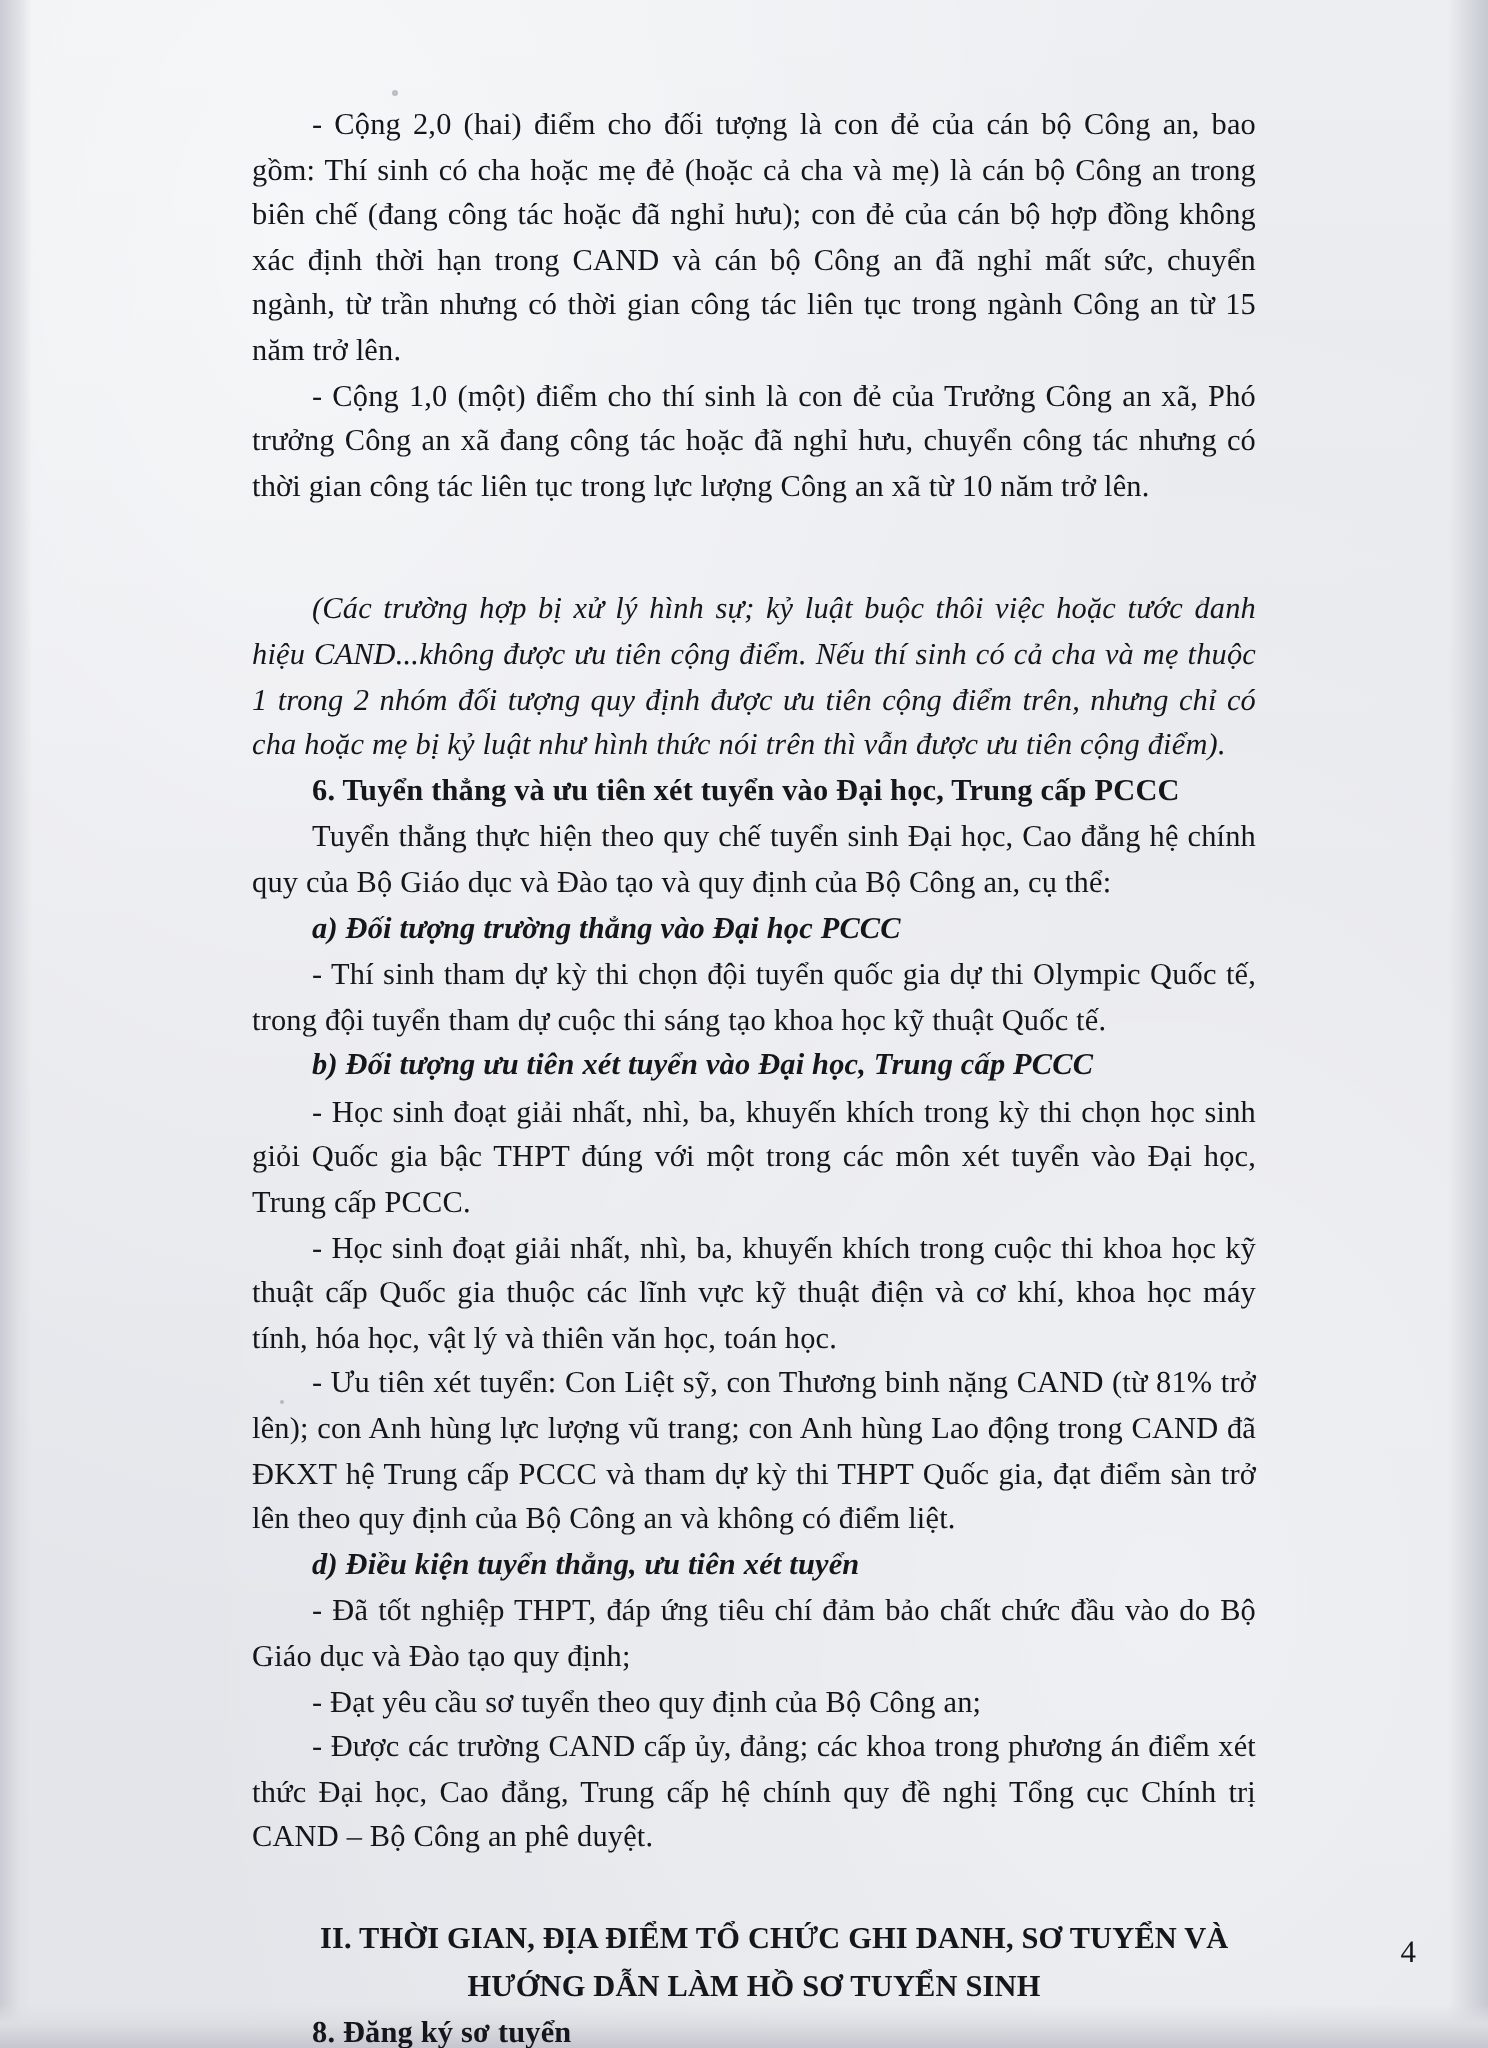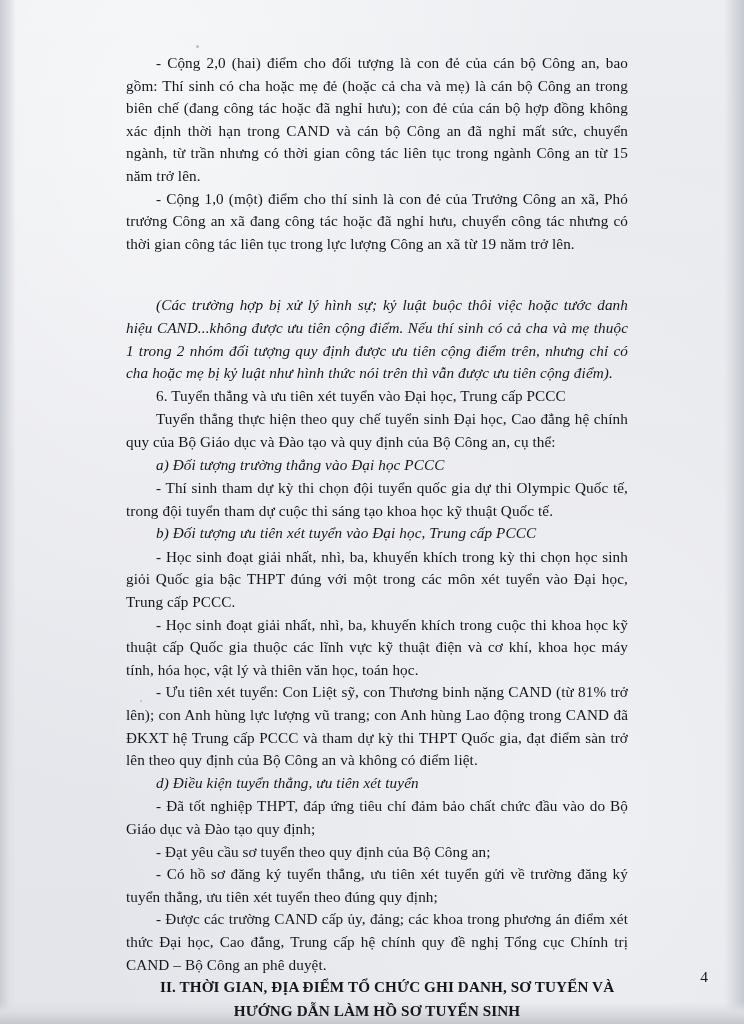--- a/index.html
+++ b/index.html
@@ -66,25 +66,26 @@
     margin: 0 0 1px 0;
     font-size: 15.2px;
     line-height: 22.6px;
     text-align: justify;
     text-justify: inter-word;
     text-indent: 30px;
     letter-spacing: .1px;
   }
   p.italic { font-style: italic; margin-top: 39px; }
   p.bolditalic { font-weight: bold; font-style: italic; }
-  p.head { text-indent: 30px; font-weight: normal; }
+  p.head { text-indent: 30px; font-weight: bold; }
   p.sect {
     text-indent: 34px;
     font-weight: bold;
     text-align: left;
+    margin-top: 28px;
   }
   p.sect2 {
     text-indent: 0;
     font-weight: bold;
     text-align: center;
   }
   .pageno {
     position: absolute;
     right: 36px;
     bottom: 38px;
@@ -102,21 +103,21 @@
   <div class="edge-bottom"></div>
 
   <div class="speck" style="left:196px;top:45px;width:3px;height:3px;"></div>
   <div class="speck" style="left:600px;top:300px;width:2px;height:2px;"></div>
   <div class="speck" style="left:140px;top:700px;width:2px;height:2px;"></div>
 
   <div class="content">
 
     <p class="blk">- Cộng 2,0 (hai) điểm cho đối tượng là con đẻ của cán bộ Công an, bao gồm: Thí sinh có cha hoặc mẹ đẻ (hoặc cả cha và mẹ) là cán bộ Công an trong biên chế (đang công tác hoặc đã nghỉ hưu); con đẻ của cán bộ hợp đồng không xác định thời hạn trong CAND và cán bộ Công an đã nghỉ mất sức, chuyển ngành, từ trần nhưng có thời gian công tác liên tục trong ngành Công an từ 15 năm trở lên.</p>
 
-    <p class="blk">- Cộng 1,0 (một) điểm cho thí sinh là con đẻ của Trưởng Công an xã, Phó trưởng Công an xã đang công tác hoặc đã nghỉ hưu, chuyển công tác nhưng có thời gian công tác liên tục trong lực lượng Công an xã từ 19 năm trở lên.</p>
+    <p class="blk">- Cộng 1,0 (một) điểm cho thí sinh là con đẻ của Trưởng Công an xã, Phó trưởng Công an xã đang công tác hoặc đã nghỉ hưu, chuyển công tác nhưng có thời gian công tác liên tục trong lực lượng Công an xã từ 10 năm trở lên.</p>
 
     <p class="blk italic">(Các trường hợp bị xử lý hình sự; kỷ luật buộc thôi việc hoặc tước danh hiệu CAND...không được ưu tiên cộng điểm. Nếu thí sinh có cả cha và mẹ thuộc 1 trong 2 nhóm đối tượng quy định được ưu tiên cộng điểm trên, nhưng chỉ có cha hoặc mẹ bị kỷ luật như hình thức nói trên thì vẫn được ưu tiên cộng điểm).</p>
 
     <p class="head">6. Tuyển thẳng và ưu tiên xét tuyển vào Đại học, Trung cấp PCCC</p>
 
     <p class="blk">Tuyển thẳng thực hiện theo quy chế tuyển sinh Đại học, Cao đẳng hệ chính quy của Bộ Giáo dục và Đào tạo và quy định của Bộ Công an, cụ thể:</p>
 
     <p class="head bolditalic">a) Đối tượng trường thẳng vào Đại học PCCC</p>
 
     <p class="blk">- Thí sinh tham dự kỳ thi chọn đội tuyển quốc gia dự thi Olympic Quốc tế, trong đội tuyển tham dự cuộc thi sáng tạo khoa học kỹ thuật Quốc tế.</p>
@@ -128,21 +129,20 @@
     <p class="blk">- Học sinh đoạt giải nhất, nhì, ba, khuyến khích trong cuộc thi khoa học kỹ thuật cấp Quốc gia thuộc các lĩnh vực kỹ thuật điện và cơ khí, khoa học máy tính, hóa học, vật lý và thiên văn học, toán học.</p>
 
     <p class="blk">- Ưu tiên xét tuyển: Con Liệt sỹ, con Thương binh nặng CAND (từ 81% trở lên); con Anh hùng lực lượng vũ trang; con Anh hùng Lao động trong CAND đã ĐKXT hệ Trung cấp PCCC và tham dự kỳ thi THPT Quốc gia, đạt điểm sàn trở lên theo quy định của Bộ Công an và không có điểm liệt.</p>
 
     <p class="head bolditalic">d) Điều kiện tuyển thẳng, ưu tiên xét tuyển</p>
 
     <p class="blk">- Đã tốt nghiệp THPT, đáp ứng tiêu chí đảm bảo chất chức đầu vào do Bộ Giáo dục và Đào tạo quy định;</p>
 
     <p class="blk">- Đạt yêu cầu sơ tuyển theo quy định của Bộ Công an;</p>
 
-    <p class="blk">- Có hồ sơ đăng ký tuyển thẳng, ưu tiên xét tuyển gửi về trường đăng ký tuyển thẳng, ưu tiên xét tuyển theo đúng quy định;</p>
 
     <p class="blk">- Được các trường CAND cấp ủy, đảng; các khoa trong phương án điểm xét thức Đại học, Cao đẳng, Trung cấp hệ chính quy đề nghị Tổng cục Chính trị CAND – Bộ Công an phê duyệt.</p>
 
     <p class="sect">II. THỜI GIAN, ĐỊA ĐIỂM TỔ CHỨC GHI DANH, SƠ TUYỂN VÀ</p>
     <p class="sect2">HƯỚNG DẪN LÀM HỒ SƠ TUYỂN SINH</p>
 
     <p class="head">8. Đăng ký sơ tuyển</p>
 
     <p class="blk"><span>- Thời gian tổ chức đăng ký sơ tuyển: </span><em>từ ngày 14 đến ngày 15/3/2016.</em></p>
 

